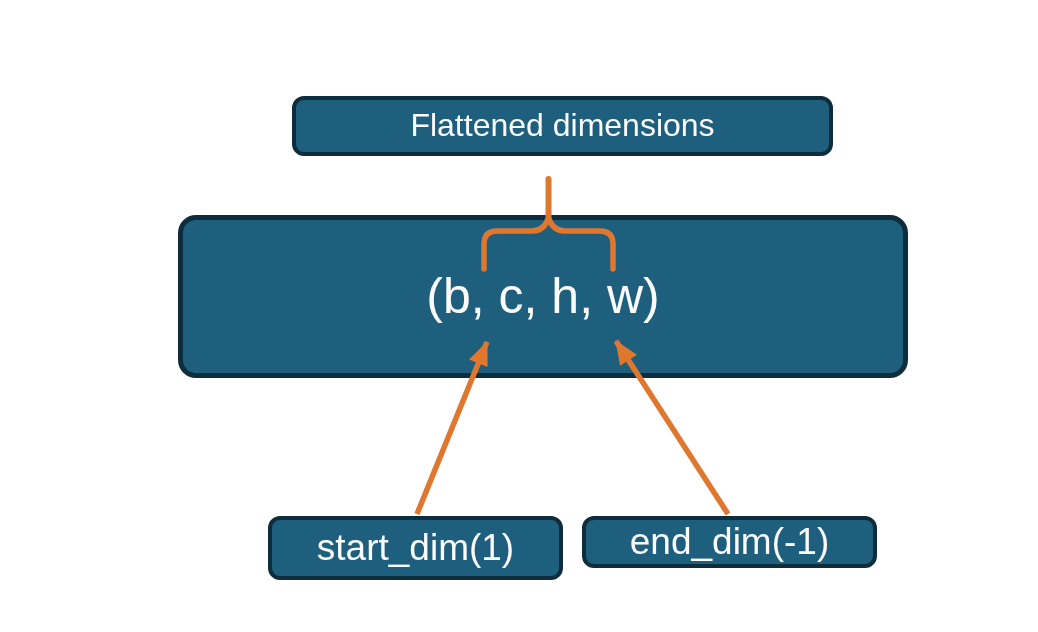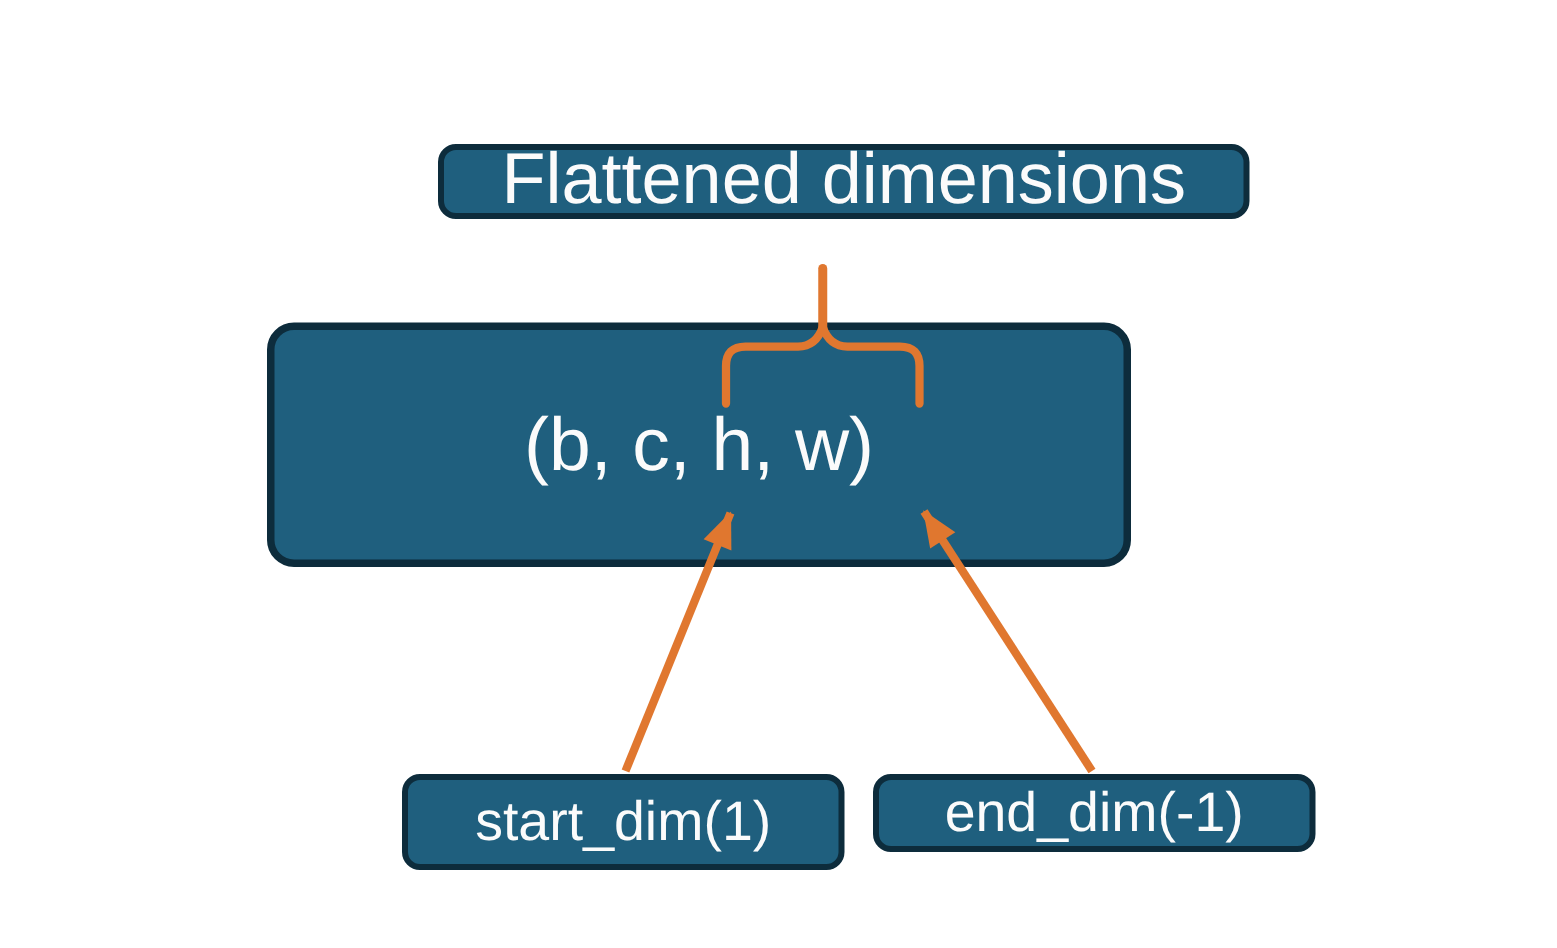--- a/index.html
+++ b/index.html
@@ -34,26 +34,26 @@
     color: var(--box-text);
     z-index: 2;
   }
   .node .label {
     white-space: nowrap;
     line-height: 1;
     transform: translateY(-1px);
   }
   .node-top {
     left: 292px; top: 96px;
-    width: 541px; height: 50px;
-    font-size: 48px;
+    width: 541px; height: 60px;
+    font-size: 32px;
   }
   .node-main {
     left: 178px; top: 215px;
-    width: 576px; height: 163px;
+    width: 730px; height: 163px;
     border-width: 5px;
     border-radius: 18px;
     font-size: 50px;
     z-index: 1;
   }
   .node-start {
     left: 268px; top: 516px;
     width: 295px; height: 64px;
     font-size: 37px;
   }

